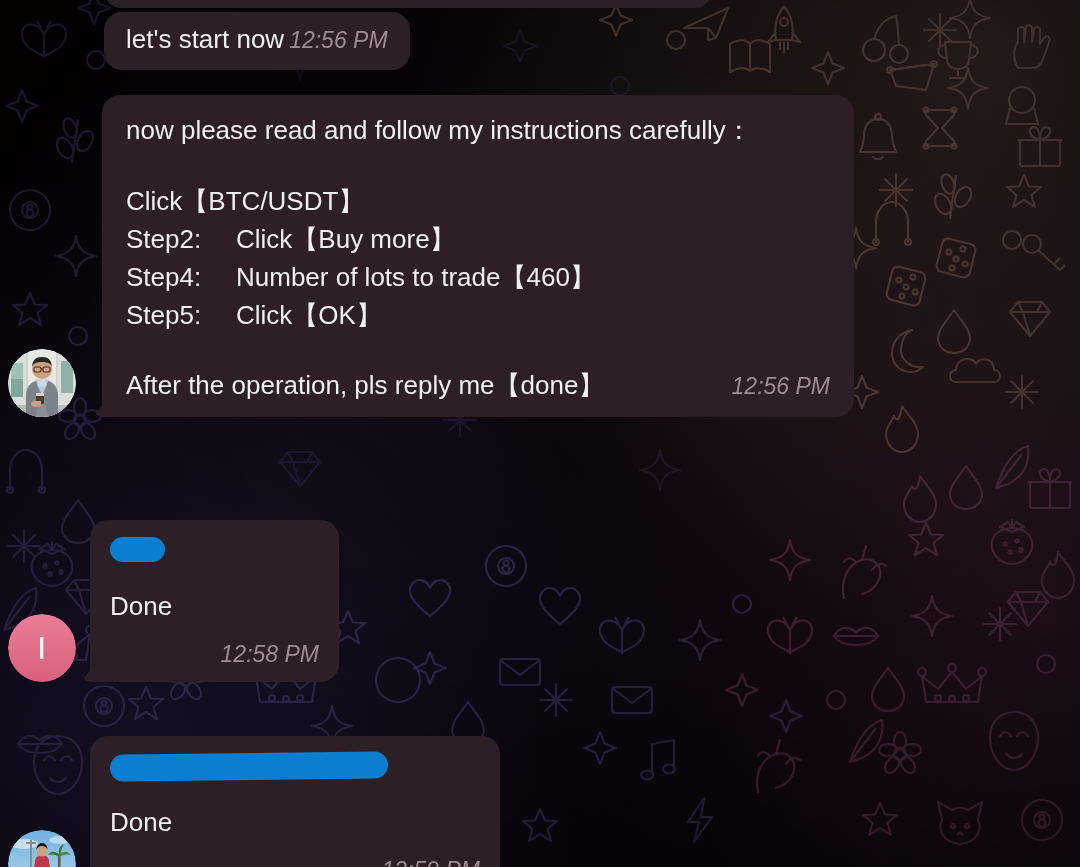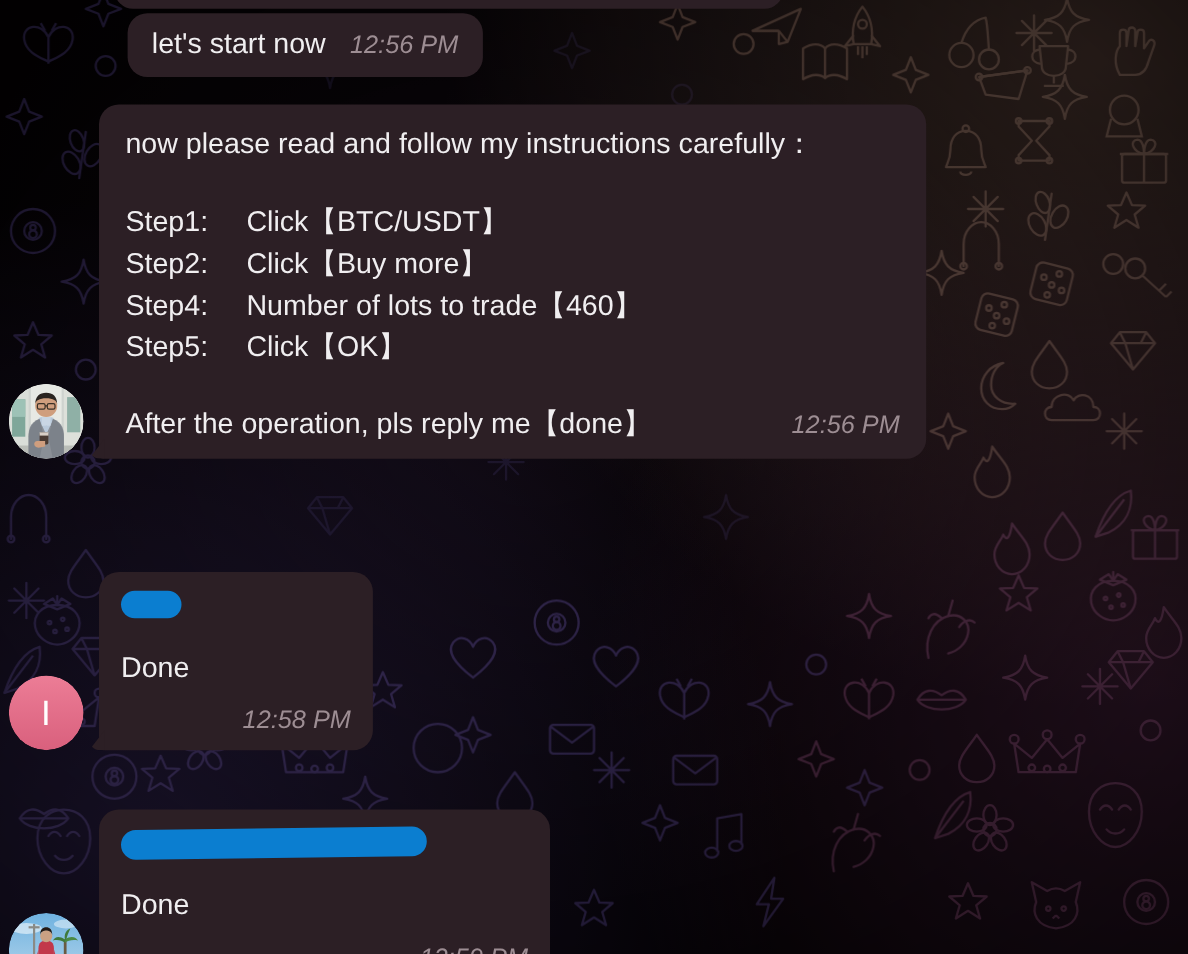--- a/index.html
+++ b/index.html
@@ -127,26 +127,25 @@
     background: #2c1f25;
     border-radius: 18px;
   }
 
   
   #row-start { left: 104px; top: 12px; }
   #bubble-start {
     padding: 14px 22px 16px 22px;
     display: flex;
     align-items: baseline;
-    gap: 22px;
-    margin-left: 12px;
+    gap: 5px;
   }
 
   
-  #row-instructions { left: 8px; top: 95px; align-items: flex-end; gap: 14px; }
+  #row-instructions { left: 8px; top: 95px; align-items: flex-end; gap: 26px; }
   #bubble-instructions {
     width: 752px;
     padding: 18px 24px 14px 24px;
   }
   #instructions-header {
     font-size: 26px;
     color: #f0eef0;
     margin-bottom: 34px;
   }
   .step-line {
@@ -603,21 +602,20 @@
           <path d="M26,52 C22,52 22,58 27,58 L33,57 L33,52 Z" fill="#cf9e7e"></path>
         </g>
       </svg>
     </div>
 
     <div class="bubble tailed" id="bubble-instructions">
       <div id="instructions-header">now please read and follow my instructions carefully：</div>
 
       <div>
         <div class="step-line">
-          <span class="step-label">Step1:</span>
           <span class="step-action">Click【BTC/USDT】</span>
         </div>
         <div class="step-line">
           <span class="step-label">Step2:</span>
           <span class="step-action">Click【Buy more】</span>
         </div>
         <div class="step-line">
           <span class="step-label">Step4:</span>
           <span class="step-action">Number of lots to trade【460】</span>
         </div>

